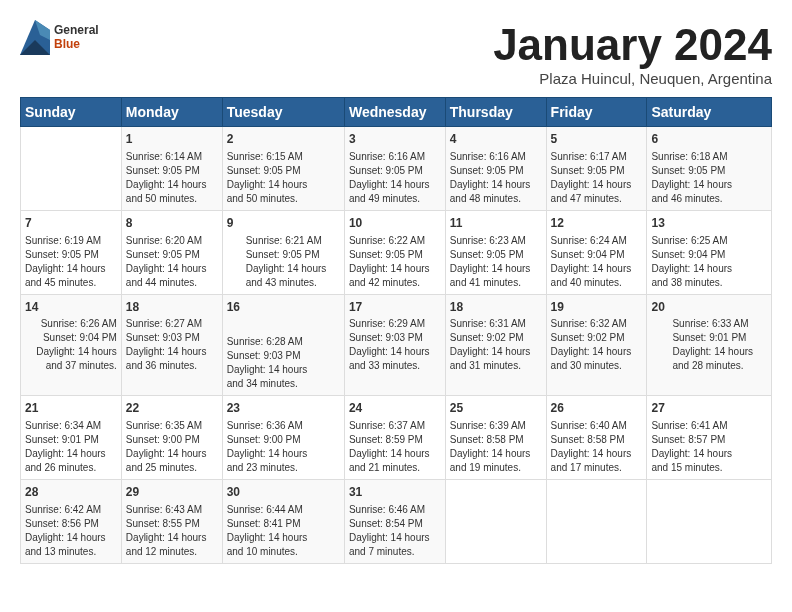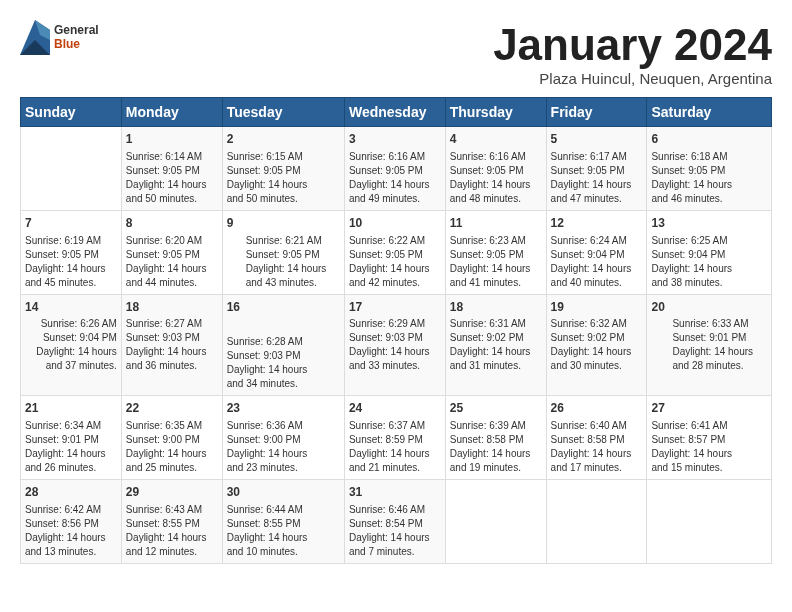--- a/index.html
+++ b/index.html
@@ -337,21 +337,21 @@
         <td>
           <span class="day-number">29</span>
           <div class="cell-content" style="white-space: pre-line;">Sunrise: 6:43 AM
 Sunset: 8:55 PM
 Daylight: 14 hours
 and 12 minutes.</div>
         </td>
         <td>
           <span class="day-number">30</span>
           <div class="cell-content" style="white-space: pre-line;">Sunrise: 6:44 AM
-Sunset: 8:55 PM
+Sunset: 8:41 PM
 Daylight: 14 hours
 and 10 minutes.</div>
         </td>
         <td>
           <span class="day-number">31</span>
           <div class="cell-content" style="white-space: pre-line;">Sunrise: 6:46 AM
 Sunset: 8:54 PM
 Daylight: 14 hours
 and 7 minutes.</div>
         </td>

